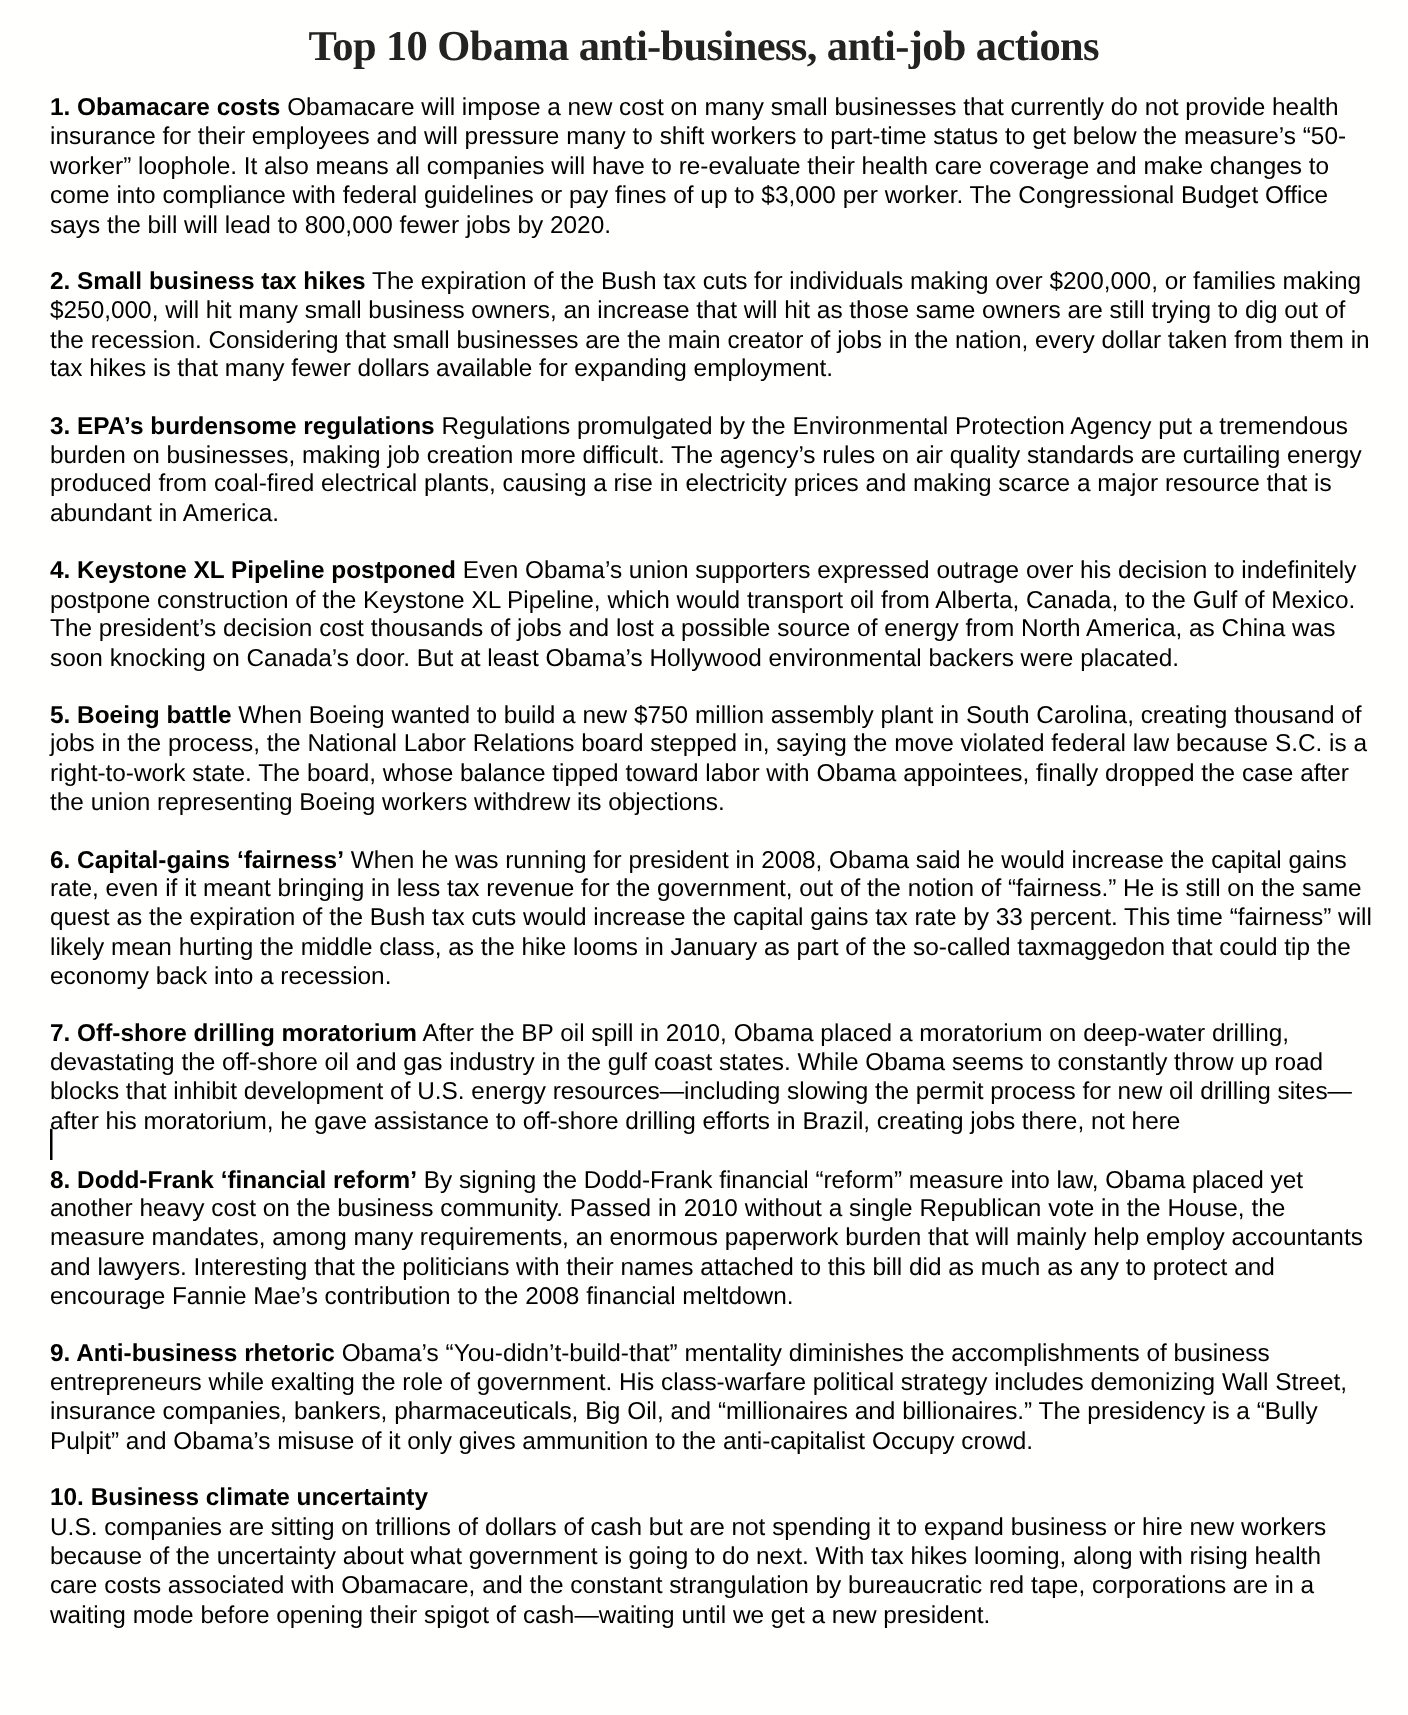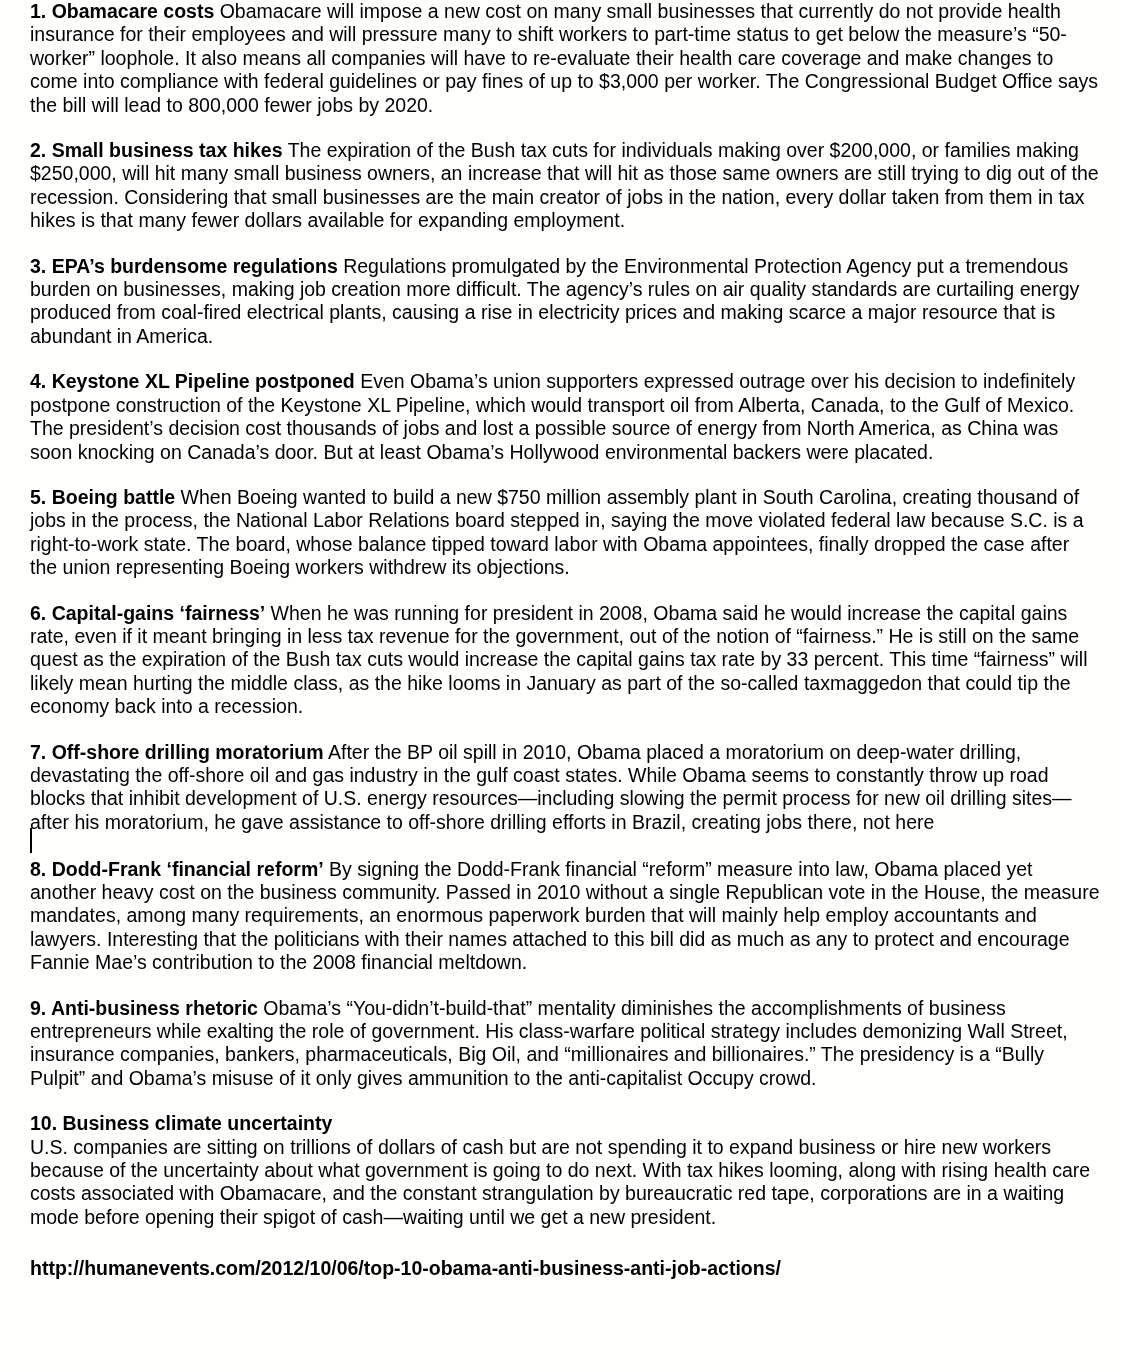--- a/index.html
+++ b/index.html
@@ -23,21 +23,21 @@
     margin: 18px 30px 17px 30px;
     text-align: center;
     font-family: "Liberation Serif", serif;
     font-weight: bold;
     font-size: 34px;
     line-height: 40px;
     letter-spacing: -0.5px;
     color: #232323;
   }
   .content {
-    padding: 0 26px 0 30px;
+    padding: 0 26px 0 40px;
   }
   .para {
     margin: 0 0 22px 0;
     text-align: left;
   }
   .para b {
     font-weight: bold;
   }
   .para b.block {
     display: block;
@@ -66,20 +66,21 @@
     margin: 28px 0 0 0;
     font-weight: bold;
     cursor: pointer;
   }
 </style>
 </head>
 <body>
 
 <div class="page" style="color: rgb(0, 0, 0);">
 
+  <h1 class="doc-title" style="color: rgb(35, 35, 35);">Top 10 Obama anti-business, anti-job actions</h1>
 
   <div class="content">
 
     <p class="para"><b>1. Obamacare costs</b> <span>Obamacare will impose a new cost on many small businesses that currently do not provide health insurance for their employees and will pressure many to shift workers to part-time status to get below the measure’s “50-worker” loophole. It also means all companies will have to re-evaluate their health care coverage and make changes to come into compliance with federal guidelines or pay fines of up to $3,000 per worker. The Congressional Budget Office says the bill will lead to 800,000 fewer jobs by 2020.</span></p>
 
     <p class="para"><b>2. Small business tax hikes</b> <span>The expiration of the Bush tax cuts for individuals making over $200,000, or families making $250,000, will hit many small business owners, an increase that will hit as those same owners are still trying to dig out of the recession. Considering that small businesses are the main creator of jobs in the nation, every dollar taken from them in tax hikes is that many fewer dollars available for expanding employment.</span></p>
 
     <p class="para"><b>3. EPA’s burdensome regulations</b> <span>Regulations promulgated by the Environmental Protection Agency put a tremendous burden on businesses, making job creation more difficult. The agency’s rules on air quality standards are curtailing energy produced from coal-fired electrical plants, causing a rise in electricity prices and making scarce a major resource that is abundant in America.</span></p>
 
     <p class="para"><b>4. Keystone XL Pipeline postponed</b> <span>Even Obama’s union supporters expressed outrage over his decision to indefinitely postpone construction of the Keystone XL Pipeline, which would transport oil from Alberta, Canada, to the Gulf of Mexico. The president’s decision cost thousands of jobs and lost a possible source of energy from North America, as China was soon knocking on Canada’s door. But at least Obama’s Hollywood environmental backers were placated.</span></p>
@@ -93,16 +94,15 @@
     <div class="caret-line">
         <span class="caret"></span>
       </div>
 
     <p class="para"><b>8. Dodd-Frank ‘financial reform’</b> <span>By signing the Dodd-Frank financial “reform” measure into law, Obama placed yet another heavy cost on the business community. Passed in 2010 without a single Republican vote in the House, the measure mandates, among many requirements, an enormous paperwork burden that will mainly help employ accountants and lawyers. Interesting that the politicians with their names attached to this bill did as much as any to protect and encourage Fannie Mae’s contribution to the 2008 financial meltdown.</span></p>
 
     <p class="para"><b>9. Anti-business rhetoric</b> <span>Obama’s “You-didn’t-build-that” mentality diminishes the accomplishments of business entrepreneurs while exalting the role of government. His class-warfare political strategy includes demonizing Wall Street, insurance companies, bankers, pharmaceuticals, Big Oil, and “millionaires and billionaires.” The presidency is a “Bully Pulpit” and Obama’s misuse of it only gives ammunition to the anti-capitalist Occupy crowd.</span></p>
 
     <p class="para"><b class="block">10. Business climate uncertainty</b><span>U.S. companies are sitting on trillions of dollars of cash but are not spending it to expand business or hire new workers because of the uncertainty about what government is going to do next. With tax hikes looming, along with rising health care costs associated with Obamacare, and the constant strangulation by bureaucratic red tape, corporations are in a waiting mode before opening their spigot of cash—waiting until we get a new president.</span></p>
 
-    <p class="source-url">http://humanevents.com/2012/10/06/top-10-obama-anti-business-anti-job-actions/</p>
 
   </div>
 </div>
 
 </body></html>

